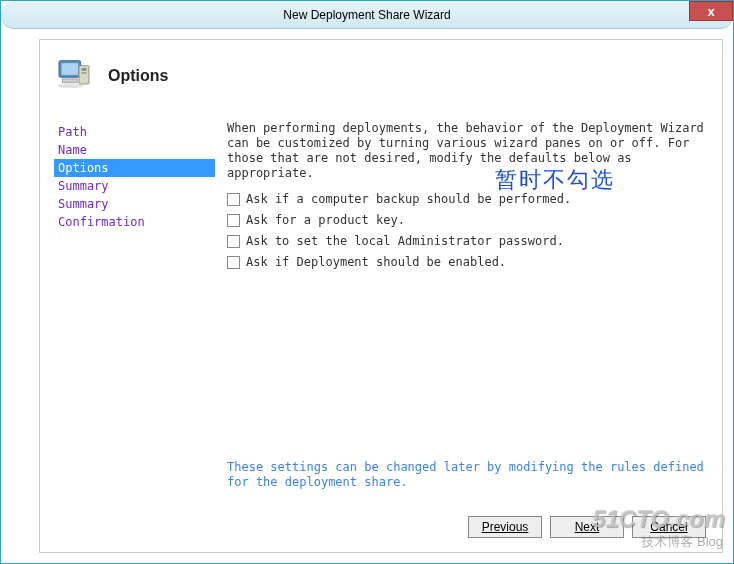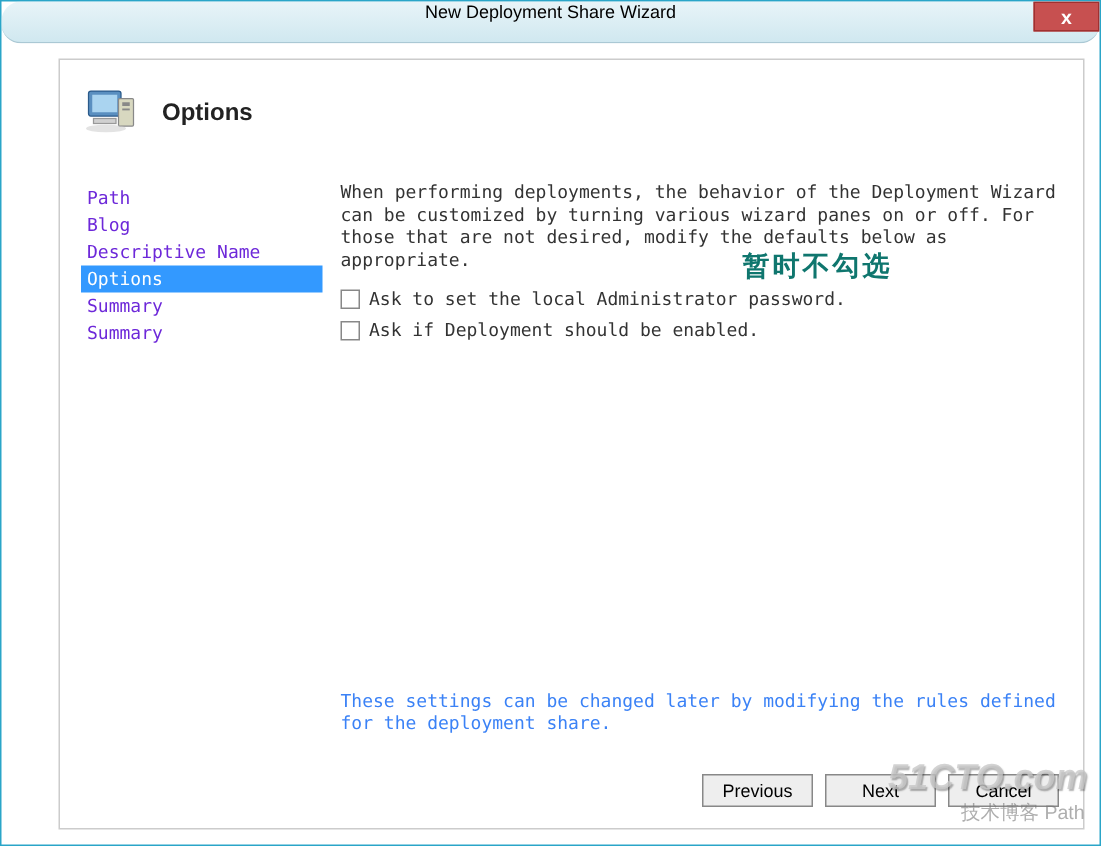--- a/index.html
+++ b/index.html
@@ -11,20 +11,21 @@
       background: #fff;
       border: 1px solid #2aa5c8;
       position: relative;
       overflow: hidden;
     }
     .titlebar {
       height: 28px;
       background: linear-gradient(#e8f4f8, #d0e8f0);
       border-bottom: 1px solid #aac8d4;
       display: flex;
+      align-items: center;
       justify-content: center;
       position: relative;
       border-radius: 13px;
     }
     .titlebar-title {
       font-size: 12px;
       color: #000;
     }
     .close-btn {
       position: absolute;
@@ -108,27 +109,26 @@
     }
     .cb {
       width: 13px;
       height: 13px;
       border: 1px solid #888;
       background: #fff;
       cursor: pointer;
     }
     .annotation {
       position: absolute;
-      color: #0f766e;
+      color: #1d4ed8;
       font-family: "SimSun", "宋体", sans-serif;
-      font-size: 18px;
+      font-size: 22px;
       left: 280px;
       top: 60px;
       letter-spacing: 2px;
-      font-weight: bold;
     }
     .footer-note {
       position: absolute;
       bottom: 62px;
       left: 12px;
       right: 16px;
       font-family: "SimSun", "宋体", monospace;
       font-size: 12px;
       color: #3b82f6;
       line-height: 15px;
@@ -141,20 +141,21 @@
       gap: 8px;
     }
     .btn {
       min-width: 74px;
       height: 22px;
       border: 1px solid #888;
       background: #eee;
       font-size: 12px;
       cursor: pointer;
       padding: 0 10px;
+      text-decoration: underline;
     }
     .watermark {
       position: absolute;
       right: 8px;
       bottom: 30px;
       color: rgba(200,200,200,0.8);
       font-size: 24px;
       font-weight: bold;
       font-style: italic;
       text-shadow: 1px 1px 1px rgba(0,0,0,0.3);
@@ -191,30 +192,38 @@
         <rect x="10" y="30" width="18" height="4" fill="#d0d0d0" stroke="#999"></rect>
         <ellipse cx="20" cy="38" rx="16" ry="3" fill="#c8c8c8" opacity="0.5"></ellipse>
       </svg>
     </div>
     <div class="header-title">Options</div>
   </div>
 
   <div class="main-row">
     <div class="nav">
       <div class="nav-item">Path</div>
-      <div class="nav-item">Blog</div>
-      <div class="nav-item">Descriptive Name</div>
+      <div class="nav-item">Name</div>
       <div class="nav-item selected">Options</div>
       <div class="nav-item">Summary</div>
       <div class="nav-item">Summary</div>
+      <div class="nav-item">Confirmation</div>
     </div>
 
     <div class="right-pane">
       <div class="desc">When performing deployments, the behavior of the Deployment Wizard can be customized by turning various wizard panes on or off.  For those that are not desired, modify the defaults below as appropriate.</div>
 
+      <div class="checkbox-row">
+        <div class="cb"></div>
+        <span>Ask if a computer backup should be performed.</span>
+      </div>
+      <div class="checkbox-row">
+        <div class="cb"></div>
+        <span>Ask for a product key.</span>
+      </div>
       <div class="checkbox-row">
         <div class="cb"></div>
         <span>Ask to set the local Administrator password.</span>
       </div>
       <div class="checkbox-row">
         <div class="cb"></div>
         <span>Ask if Deployment should be enabled.</span>
       </div>
 
       <div class="annotation">暂时不勾选</div>
@@ -224,13 +233,13 @@
       <div class="button-row">
         <button class="btn">Previous</button>
         <button class="btn">Next</button>
         <button class="btn">Cancel</button>
       </div>
     </div>
   </div>
 </div>
 
 <div class="watermark">51CTO.com</div>
-<div class="watermark2">技术博客 Path</div>
+<div class="watermark2">技术博客 Blog</div>
 
 </body></html>

